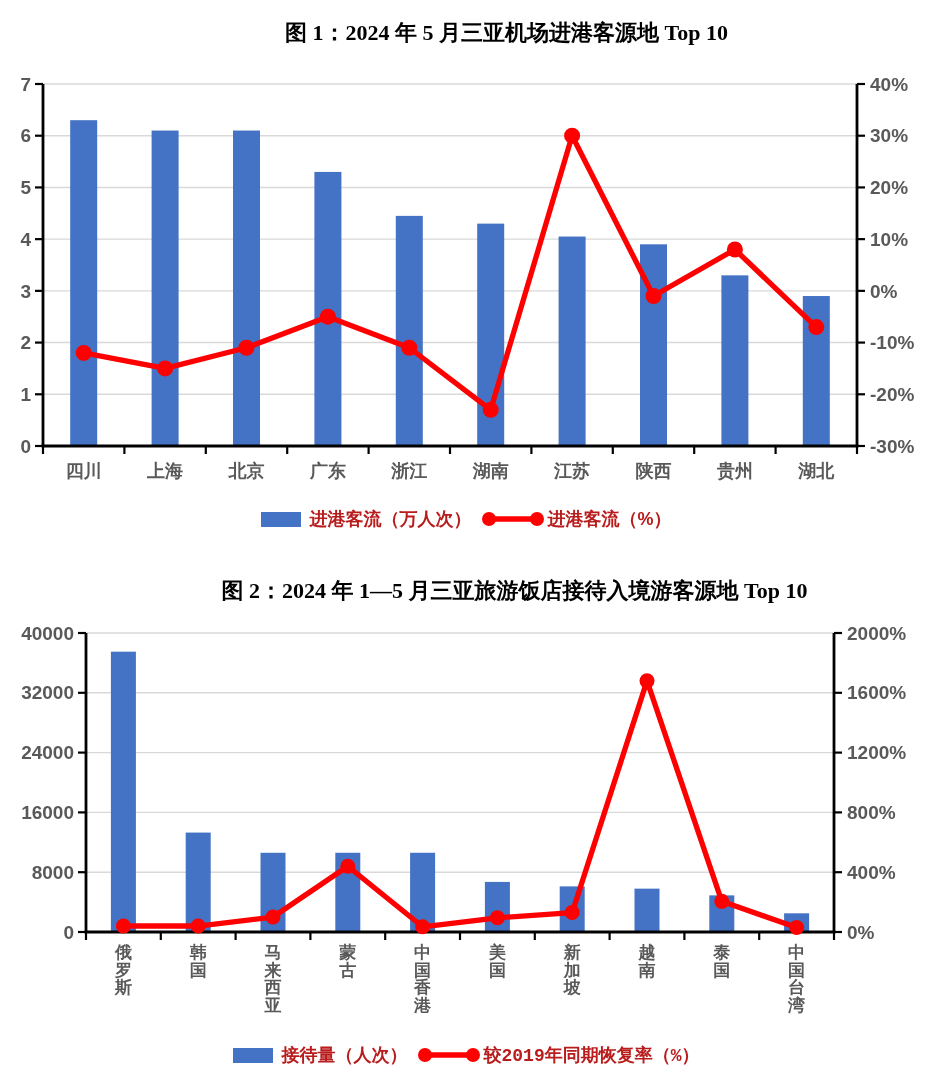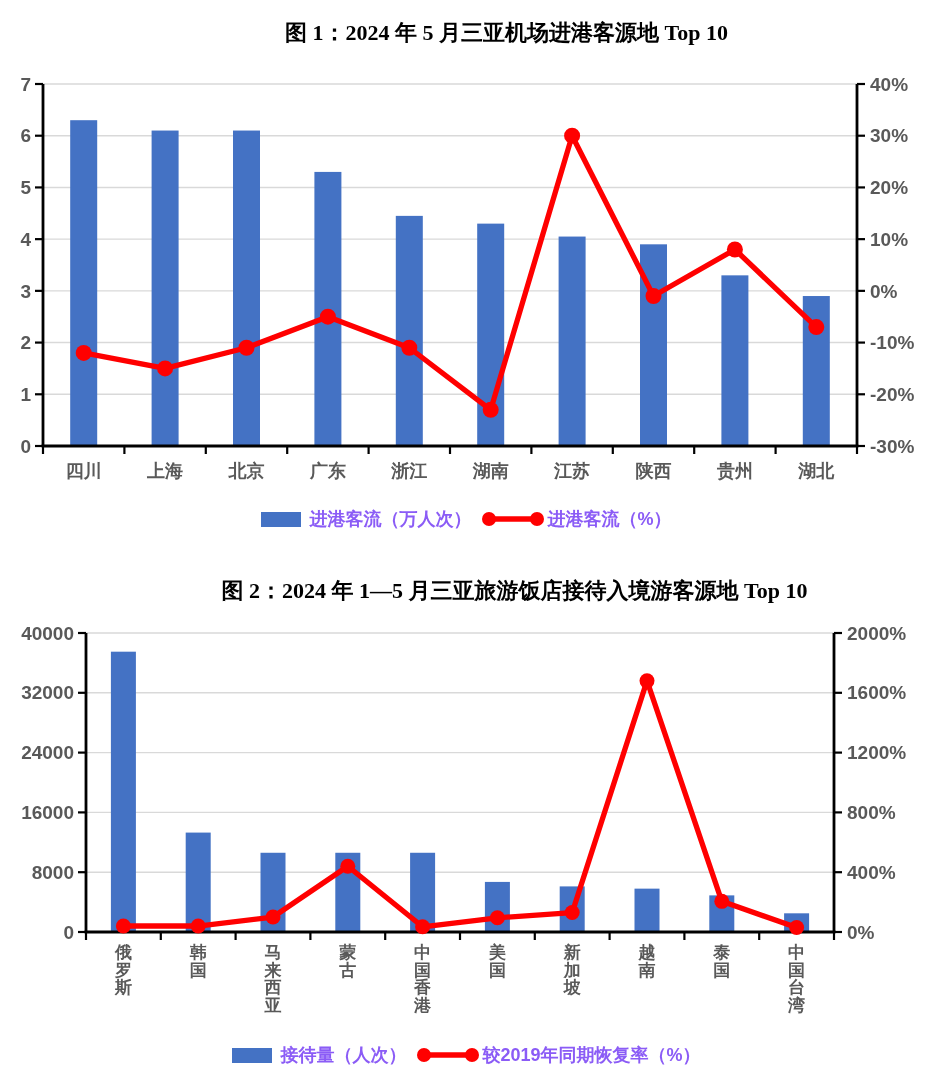--- a/index.html
+++ b/index.html
@@ -8,24 +8,24 @@
   .chart-title{
     width:933px;text-align:center;
     font-family:"Liberation Serif","DejaVu Serif",serif;
     font-weight:700;font-size:22px;color:#000000;line-height:34px;padding-left:40px;
   }
   #title1{margin-top:16px;margin-bottom:12px;}
   #title2{margin-top:42px;margin-bottom:0;margin-left:8px;}
   svg{display:block;}
   .legend{
     width:933px;display:flex;justify-content:center;align-items:center;
-    font-size:18px;font-weight:700;color:#8b5cf6;
+    font-size:18px;font-weight:700;color:#b91c1c;
   }
   #legend1{margin-top:10px;height:26px;}
-  #legend2{margin-top:24px;height:26px;}
+  #legend2{margin-top:24px;height:26px;font-family:Liberation Mono, monospace;}
   .swatch{display:inline-block;width:40px;height:15px;background:var(--bar-blue,#4472C4);margin-right:8px;}
   .legend-label{white-space:nowrap;}
   .line-marker{margin-left:10px;margin-right:2px;}
 </style>
 </head>
 <body>
 
 <div id="page">
 
   <div id="title1" class="chart-title">图 1：2024 年 5 月三亚机场进港客源地 Top 10</div>

